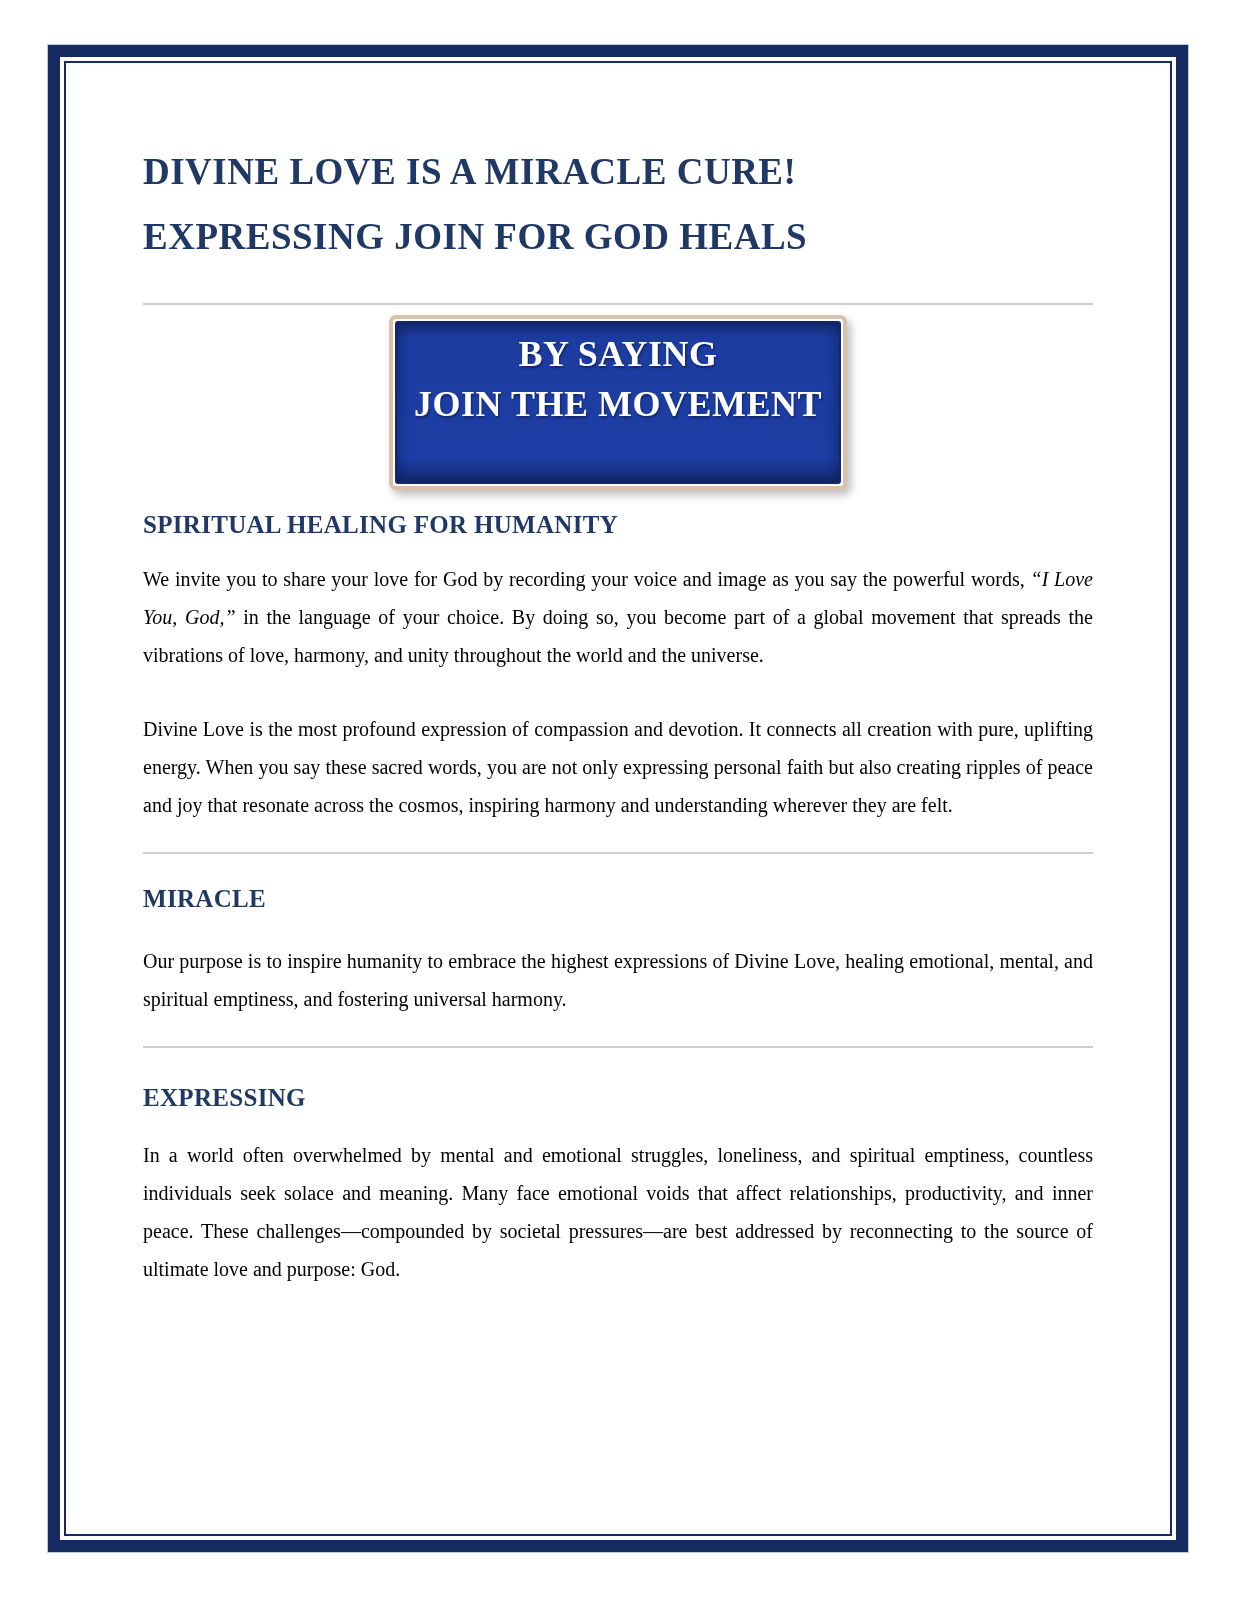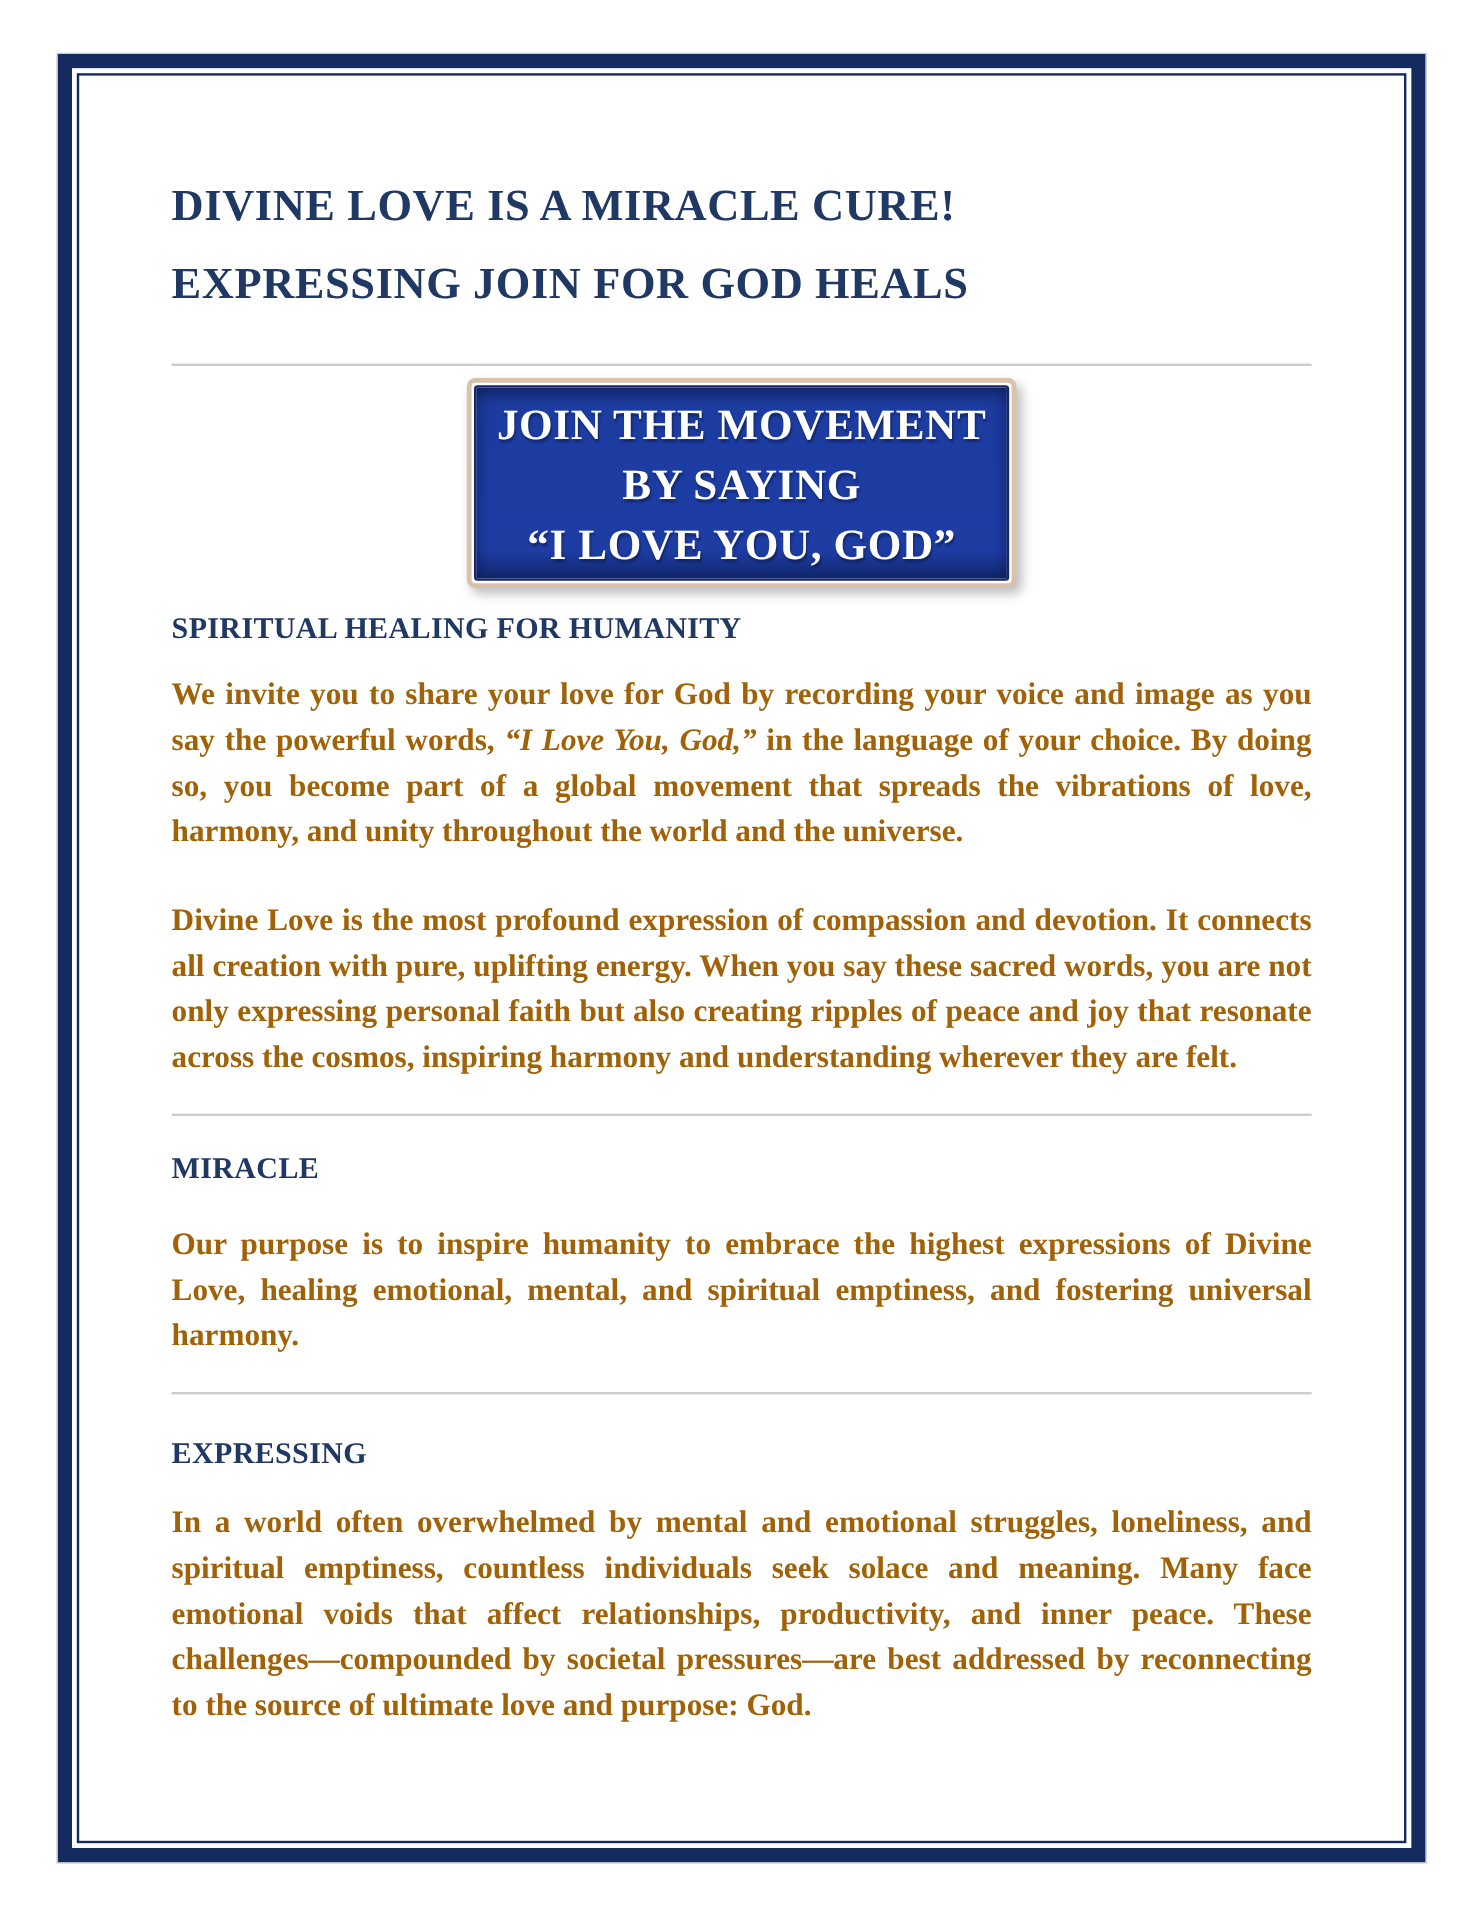--- a/index.html
+++ b/index.html
@@ -103,25 +103,24 @@
     font-weight: bold;
     color: #1f3864;
     letter-spacing: 0.3px;
   }
   h2.h-spiritual  { margin-top: 15px; }
   h2.h-purpose    { margin-top: 25px; }
   h2.h-background { margin-top: 30px; }
 
   p.body-text {
     margin: 0;
-    font-size: 26px;
+    font-size: 20px;
     line-height: 38px;
-    color: #a16207;
+    color: #000000;
     text-align: justify;
-    font-weight: bold;
   }
   p.p1 { margin-top: 15px; }
   p.p2 { margin-top: 36px; }
   p.p3 { margin-top: 23px; }
   p.p4 { margin-top: 18px; }
   p.body-text em { font-style: italic; }
 </style>
 </head>
 <body>
 
@@ -132,23 +131,22 @@
         <div class="content">
 
           <h1 class="doc-title">DIVINE LOVE IS A MIRACLE CURE!</h1>
           <h1 class="doc-title second">EXPRESSING JOIN FOR GOD HEALS</h1>
 
           <div class="divider d1"></div>
 
           <div class="banner-wrap">
             <div class="banner">
               <div class="banner-core">
+                <div>BY SAYING</div>
                 <div>JOIN THE MOVEMENT</div>
-                <div>BY SAYING</div>
-                <div>“I LOVE YOU, GOD”</div>
               </div>
             </div>
           </div>
 
           <section>
             <h2 class="section-heading h-spiritual">SPIRITUAL HEALING FOR HUMANITY</h2>
             <p class="body-text p1"><span>We invite you to share your love for God by recording your voice and image as you say the powerful words, </span><em>“I Love You, God,”</em><span> in the language of your choice. By doing so, you become part of a global movement that spreads the vibrations of love, harmony, and unity throughout the world and the universe.</span></p>
             <p class="body-text p2">Divine Love is the most profound expression of compassion and devotion. It connects all creation with pure, uplifting energy. When you say these sacred words, you are not only expressing personal faith but also creating ripples of peace and joy that resonate across the cosmos, inspiring harmony and understanding wherever they are felt.</p>
           </section>
 

